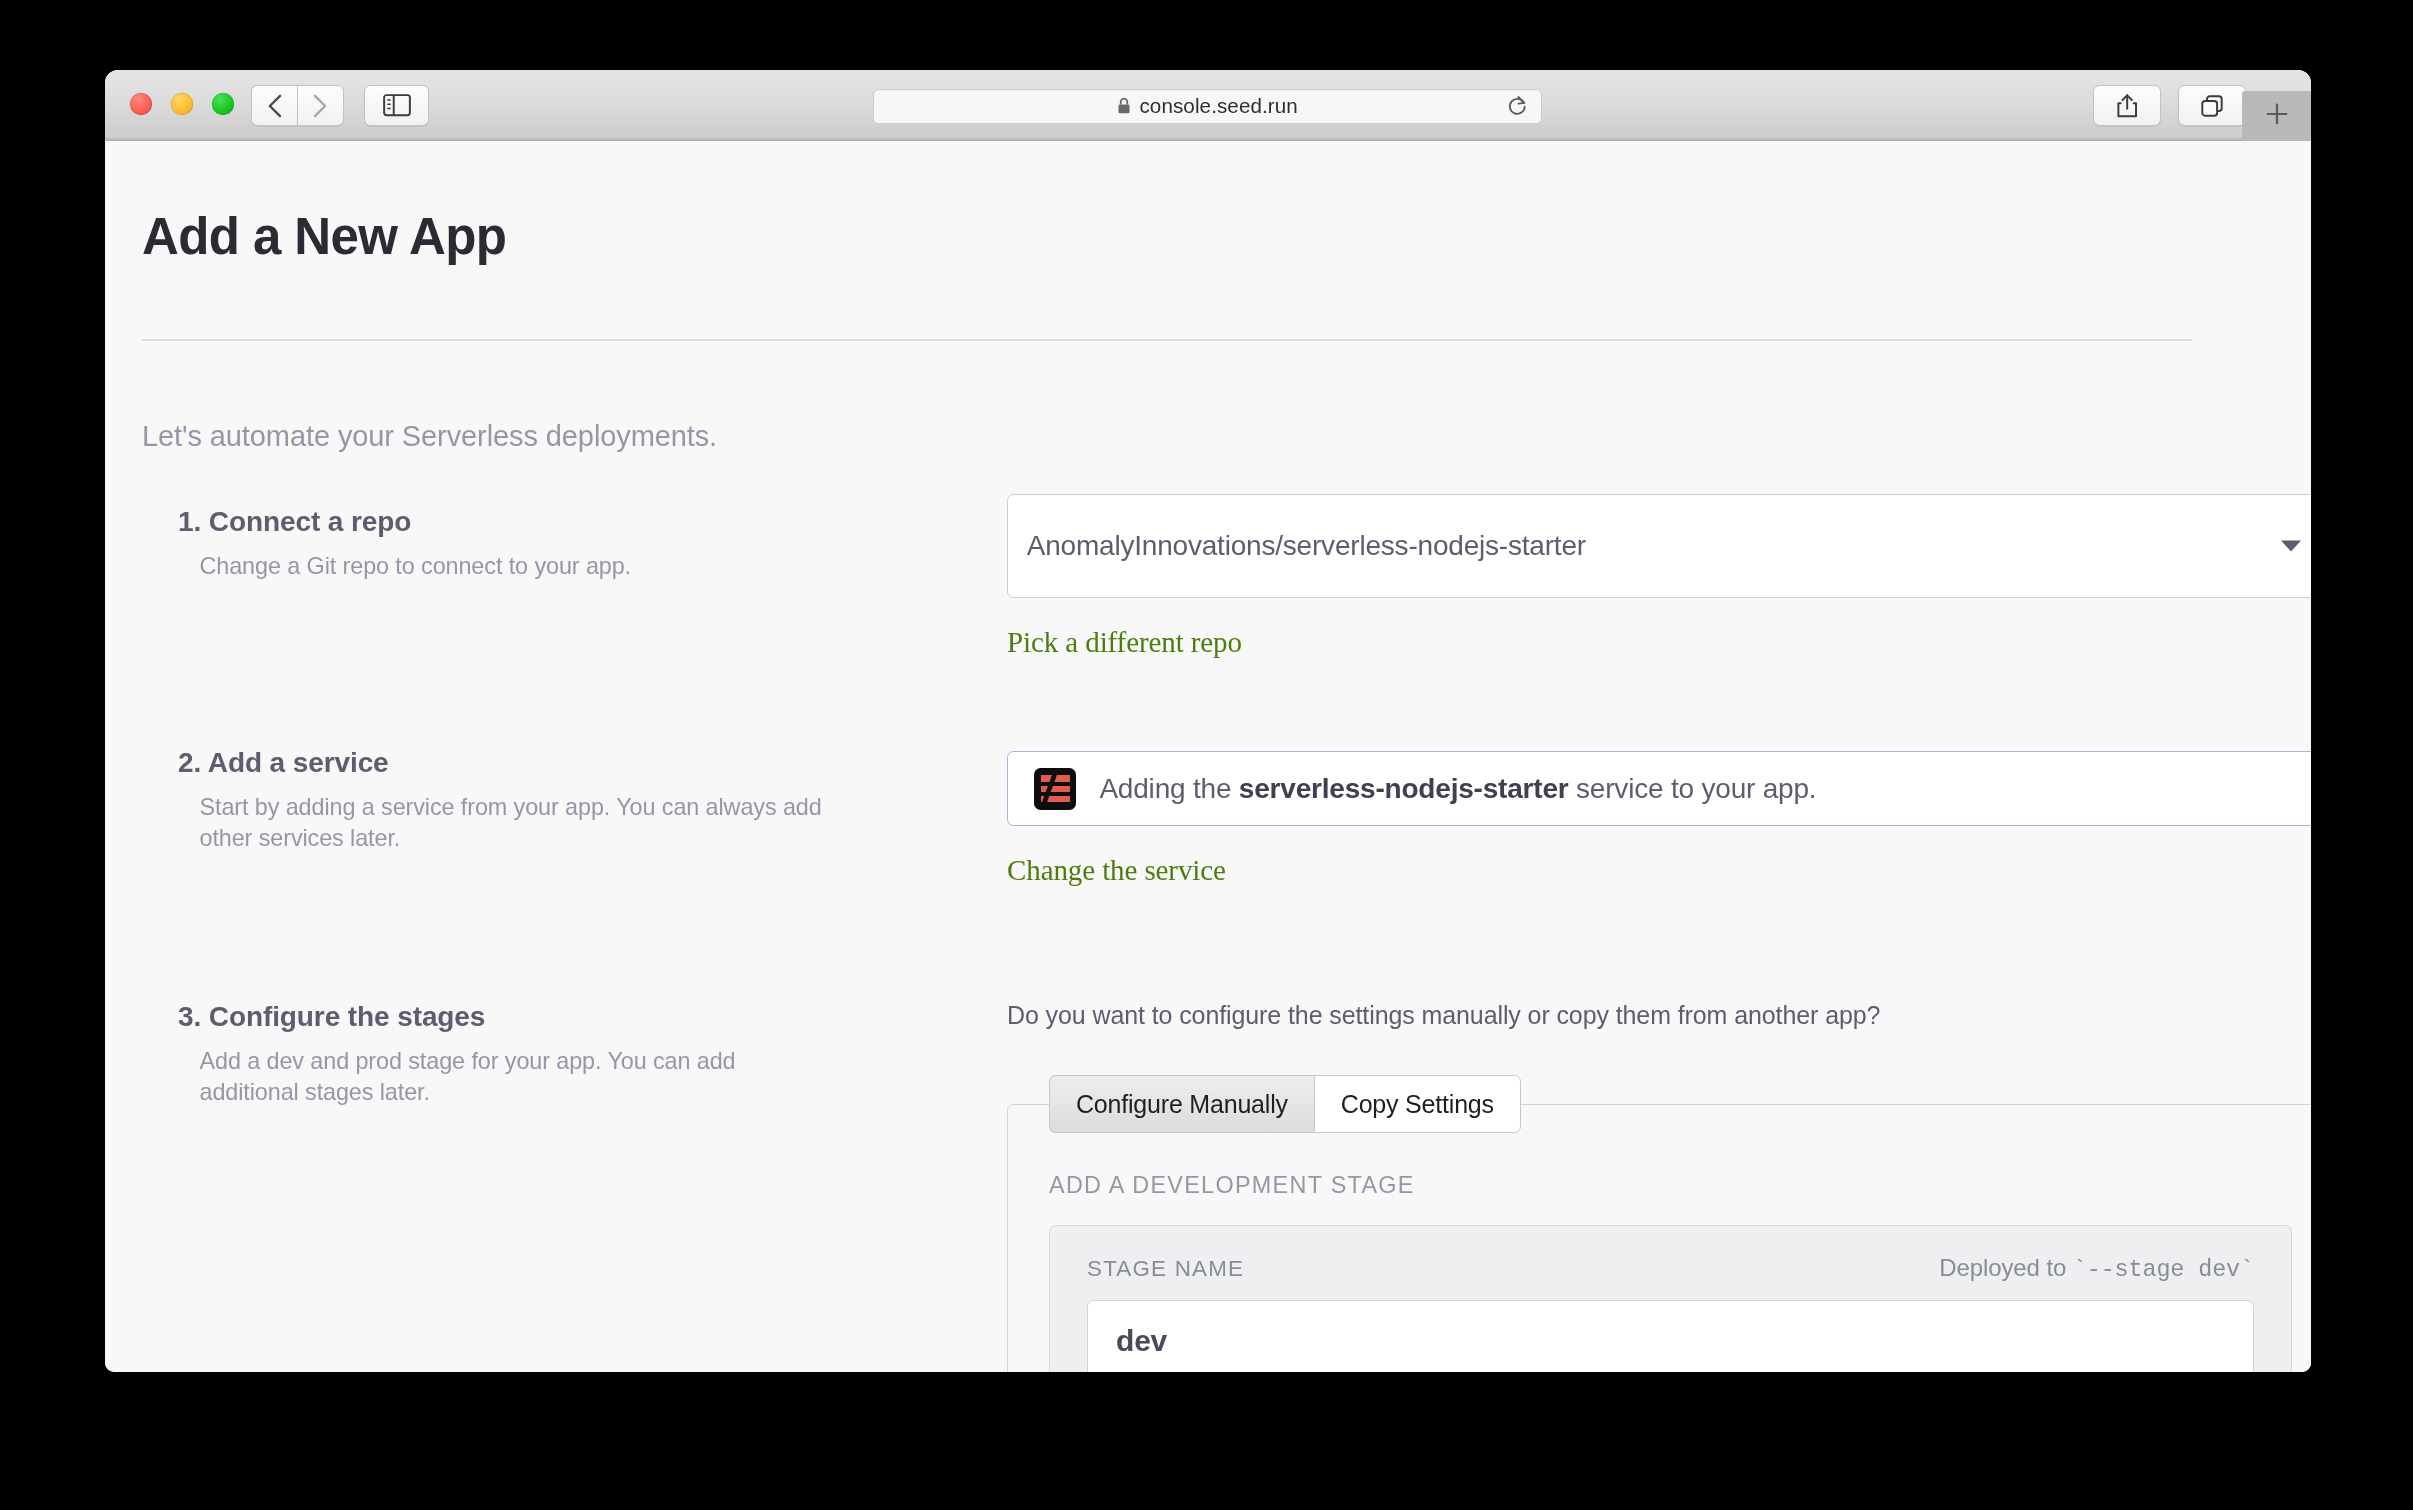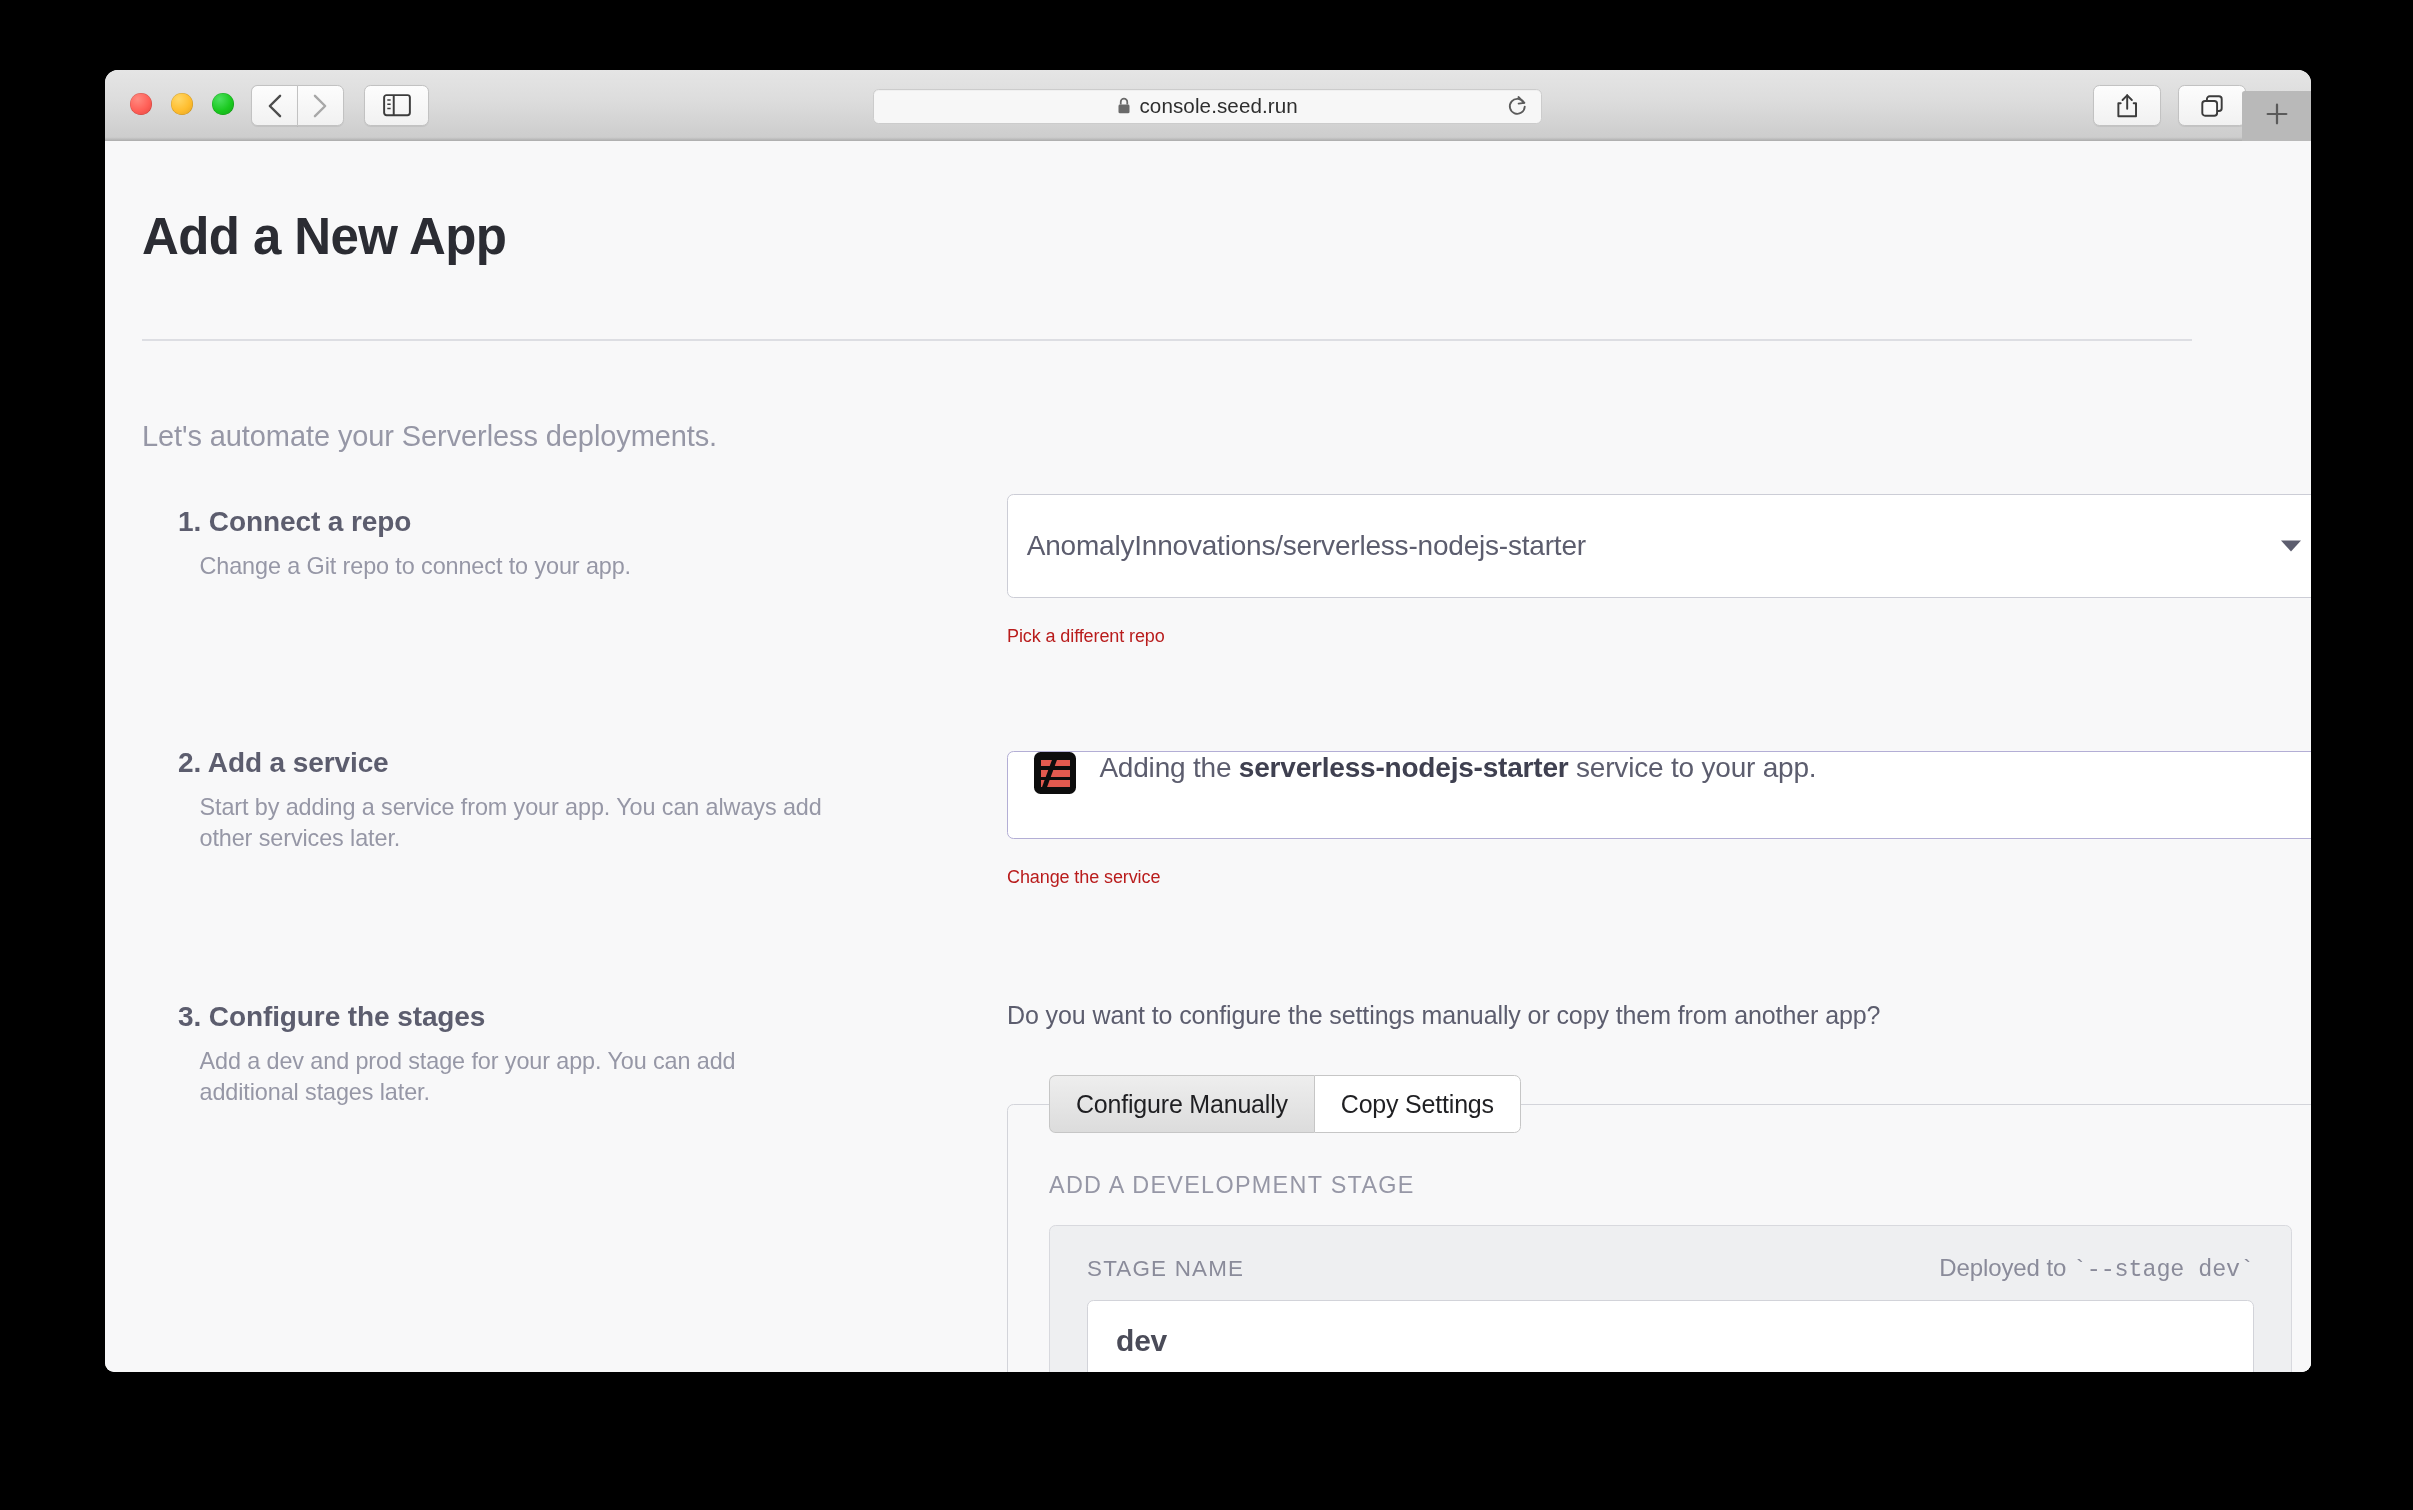--- a/index.html
+++ b/index.html
@@ -179,34 +179,35 @@
     right: 32px; top: 50%;
     transform: translateY(-50%);
     width: 0; height: 0;
     border-left: 10.3px solid transparent;
     border-right: 10.3px solid transparent;
     border-top: 11.2px solid #5c5d6e;
   }
 
   .link {
     display: inline-block;
-    font-size: 18px;
-    color: #b91c1c;
+    font-size: 29px;
+    color: #4d7c0f;
     letter-spacing: -0.1px;
     cursor: pointer;
+    font-family: Liberation Serif, serif;
   }
 
   
   #service-box {
-    height: 88px;
+    height: 75px;
     background: #ffffff;
     border: 1.9px solid #b3aed5;
     border-radius: 6.5px;
     display: flex;
-    align-items: flex-start;
+    align-items: center;
     padding: 0 26px;
   }
   #serverless-icon {
     width: 42px; height: 42px;
     background: #0d0d0d;
     border-radius: 6.5px;
     flex: 0 0 auto;
     position: relative;
     margin-right: 23.4px;
   }

